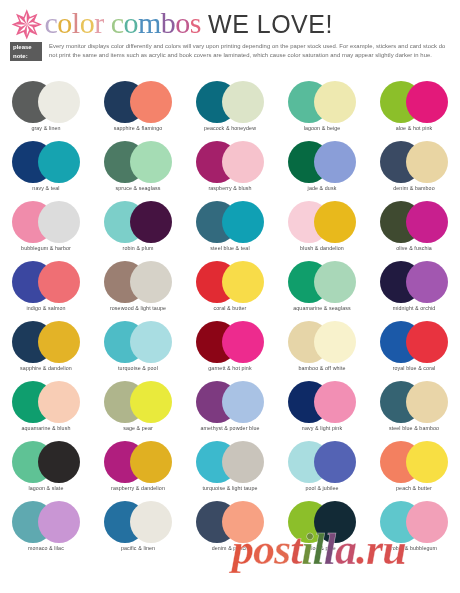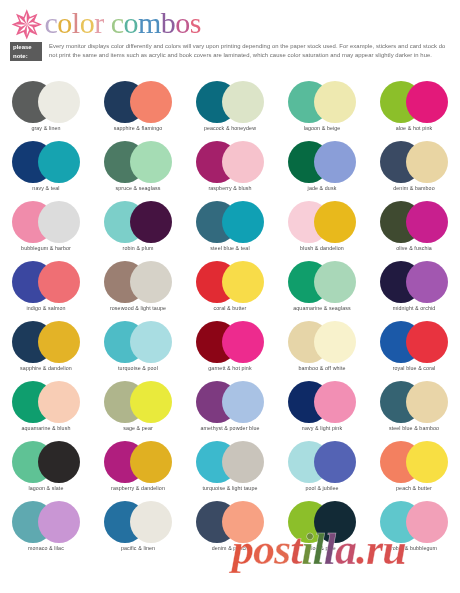--- a/index.html
+++ b/index.html
@@ -73,20 +73,21 @@
 </style>
 </head>
 <body>
 
 <div id="poster">
 
   <div class="header">
     <div class="title-row">
       <span class="asterisk">✵</span>
       <span class="title" id="title-colored"><span class="l" style="color: rgb(183, 166, 201);">c</span><span class="l" style="color: rgb(224, 177, 63);">o</span><span class="l" style="color: rgb(217, 138, 138);">l</span><span class="l" style="color: rgb(232, 195, 90);">o</span><span class="l" style="color: rgb(228, 160, 169);">r</span><span class="l" style="color: rgb(255, 255, 255);">&nbsp;</span><span class="l" style="color: rgb(159, 201, 138);">c</span><span class="l" style="color: rgb(90, 179, 160);">o</span><span class="l" style="color: rgb(79, 143, 191);">m</span><span class="l" style="color: rgb(141, 95, 158);">b</span><span class="l" style="color: rgb(192, 90, 142);">o</span><span class="l" style="color: rgb(226, 102, 127);">s</span></span>
+      <span class="welove">WE LOVE!</span>
     </div>
   </div>
 
   <div class="note">
     <div class="note-badge">
       <div>please</div>
       <div>note:</div>
     </div>
     <div class="note-text">Every monitor displays color differently and colors will vary upon printing depending on the paper stock used. For example, stickers and card stock do not print the same and items such as acrylic and book covers are laminated, which cause color saturation and may appear slightly darker in hue.</div>
   </div>

